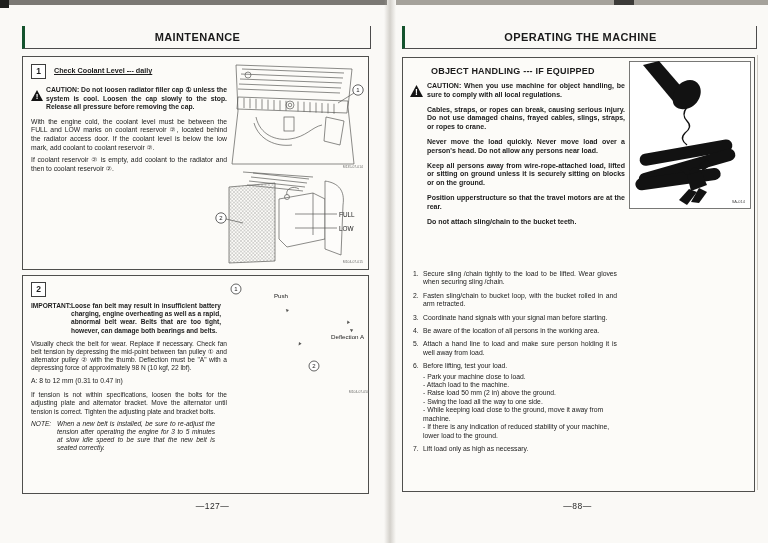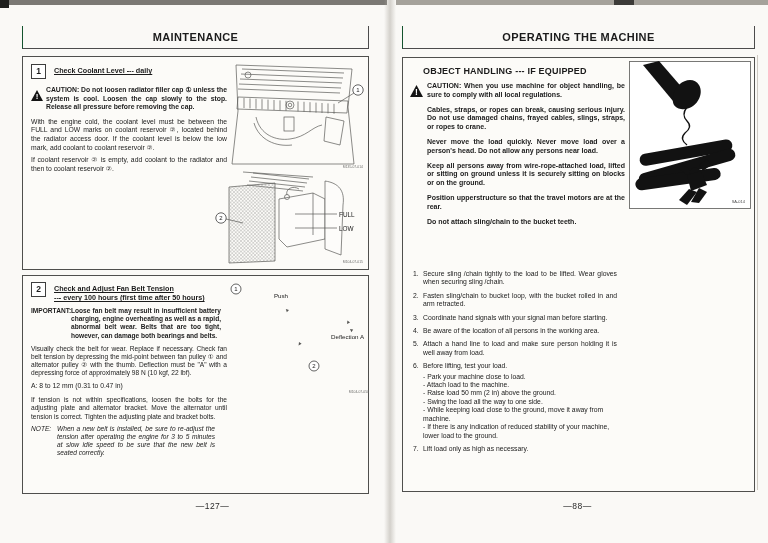--- a/index.html
+++ b/index.html
@@ -8,21 +8,21 @@
   
   .strip{position:absolute;top:0;height:5px;}
   .strip.l{left:0;width:387px;background:#7b7974;}
   .strip.r{left:396px;width:372px;background:#a5a29b;}
   .corner{position:absolute;left:0;top:0;width:9px;height:8px;background:#1f1f1d;}
   .blob{position:absolute;left:614px;top:0;width:20px;height:5px;background:#3c3b38;}
   .gutter{position:absolute;left:384px;top:0;width:12px;height:543px;
           background:linear-gradient(90deg,rgba(190,186,178,0),rgba(180,176,168,.55),rgba(190,186,178,0));}
   .edge-line{position:absolute;left:757px;top:55px;width:1px;height:435px;background:#cdc9c2;}
   
-  .hdr{position:absolute;height:22px;border-left:1px solid #14532d;border-right:1px solid #4c4c4c;
+  .hdr{position:absolute;height:22px;border-left:3px solid #14532d;border-right:1px solid #4c4c4c;
        border-bottom:1px solid #4c4c4c;text-align:center;}
   .hdr span{display:block;line-height:22px;font-weight:bold;font-size:11px;letter-spacing:.4px;}
   
   .box{position:absolute;border:1px solid #4f4f4d;background:#fcfbf8;}
   .col{position:absolute;}
   .body{font-size:6.8px;line-height:8.6px;text-align:justify;margin:0 0 4px 0;}
   .b{font-weight:bold;}
   .i{font-style:italic;}
   .sec-row{display:flex;align-items:flex-start;margin-bottom:7px;}
   .numbox{flex:0 0 auto;width:13px;height:13px;border:1px solid #3d3d3d;text-align:center;
@@ -32,21 +32,21 @@
   .caut .w-ic{flex:0 0 auto;margin-right:3px;margin-top:1px;}
   .caut .txt{font-size:6.8px;line-height:8.6px;font-weight:bold;text-align:justify;}
   .hang{display:flex;margin-bottom:5px;}
   .hang .lbl{flex:0 0 auto;font-size:6.6px;line-height:8.2px;}
   .hang .txt{font-size:6.6px;line-height:8.2px;text-align:justify;}
   .spec{font-size:6.8px;line-height:8.6px;margin:2px 0 6px 0;}
   .pagenum{position:absolute;top:501px;text-align:center;font-size:8.5px;letter-spacing:.5px;color:#2a2a2a;}
   .fig{position:absolute;}
   .s2 .body{font-size:6.6px;line-height:8.2px;}
   
-  .rtitle{position:absolute;left:20px;top:8px;font-size:9px;font-weight:bold;letter-spacing:.2px;}
+  .rtitle{position:absolute;left:28px;top:8px;font-size:9px;font-weight:bold;letter-spacing:.2px;}
   .rcaut{position:absolute;left:7px;top:24px;display:flex;width:216px;}
   .rcaut .w-ic{flex:0 0 auto;margin-right:4px;margin-top:1px;}
   .rcol{width:198px;}
   .rcol .body{font-size:7px;line-height:8.8px;font-weight:bold;margin-bottom:6px;}
   .steps{position:absolute;left:10px;top:212px;width:204px;}
   .step{display:flex;margin-bottom:5px;}
   .step .n{flex:0 0 auto;width:10px;font-size:6.8px;line-height:8.4px;}
   .step .t{font-size:6.8px;line-height:8.4px;text-align:justify;}
   .subs{margin:2px 0 5px 10px;}
   .subs div{font-size:6.8px;line-height:8.4px;}
@@ -133,24 +133,20 @@
         <text x="126" y="46" font-size="6.4" fill="#1b1b1b">FULL</text>
         <text x="126" y="60" font-size="6.4" fill="#1b1b1b">LOW</text>
         <text x="150" y="92" font-size="3.4" text-anchor="end" fill="#6f6f6d">M104-07-015</text>
       </svg>
     </div>
 
     <div class="box s2" style="left:22px;top:275px;width:345px;height:217px;">
       <div class="col" style="left:8px;top:6px;width:196px;">
         <div class="sec-row" style="margin-bottom:5px;">
           <span class="numbox">2</span>
-          <span class="sec-title" style="width:160px;">
-            <span>Check and Adjust Fan Belt Tension</span><br>
-            <span>--- every 100 hours (first time after 50 hours)</span>
-          </span>
         </div>
         <div class="hang b">
           <span class="lbl" style="width:40px;">IMPORTANT:</span>
           <span class="txt" style="width:150px;">Loose fan belt may result in insufficient battery charging, engine overheating as well as a rapid, abnormal belt wear. Belts that are too tight, however, can damage both bearings and belts.</span>
         </div>
         <p class="body">Visually check the belt for wear. Replace if necessary. Check fan belt tension by depressing the mid-point between fan pulley ① and alternator pulley ② with the thumb. Deflection must be "A" with a depressing force of approximately 98 N (10 kgf, 22 lbf).</p>
         <p class="spec">A:  8 to 12 mm (0.31 to 0.47 in)</p>
         <p class="body">If tension is not within specifications, loosen the bolts for the adjusting plate and alternator bracket. Move the alternator until tension is correct. Tighten the adjusting plate and bracket bolts.</p>
         <div class="hang i">
           <span class="lbl" style="width:26px;">NOTE:</span>

